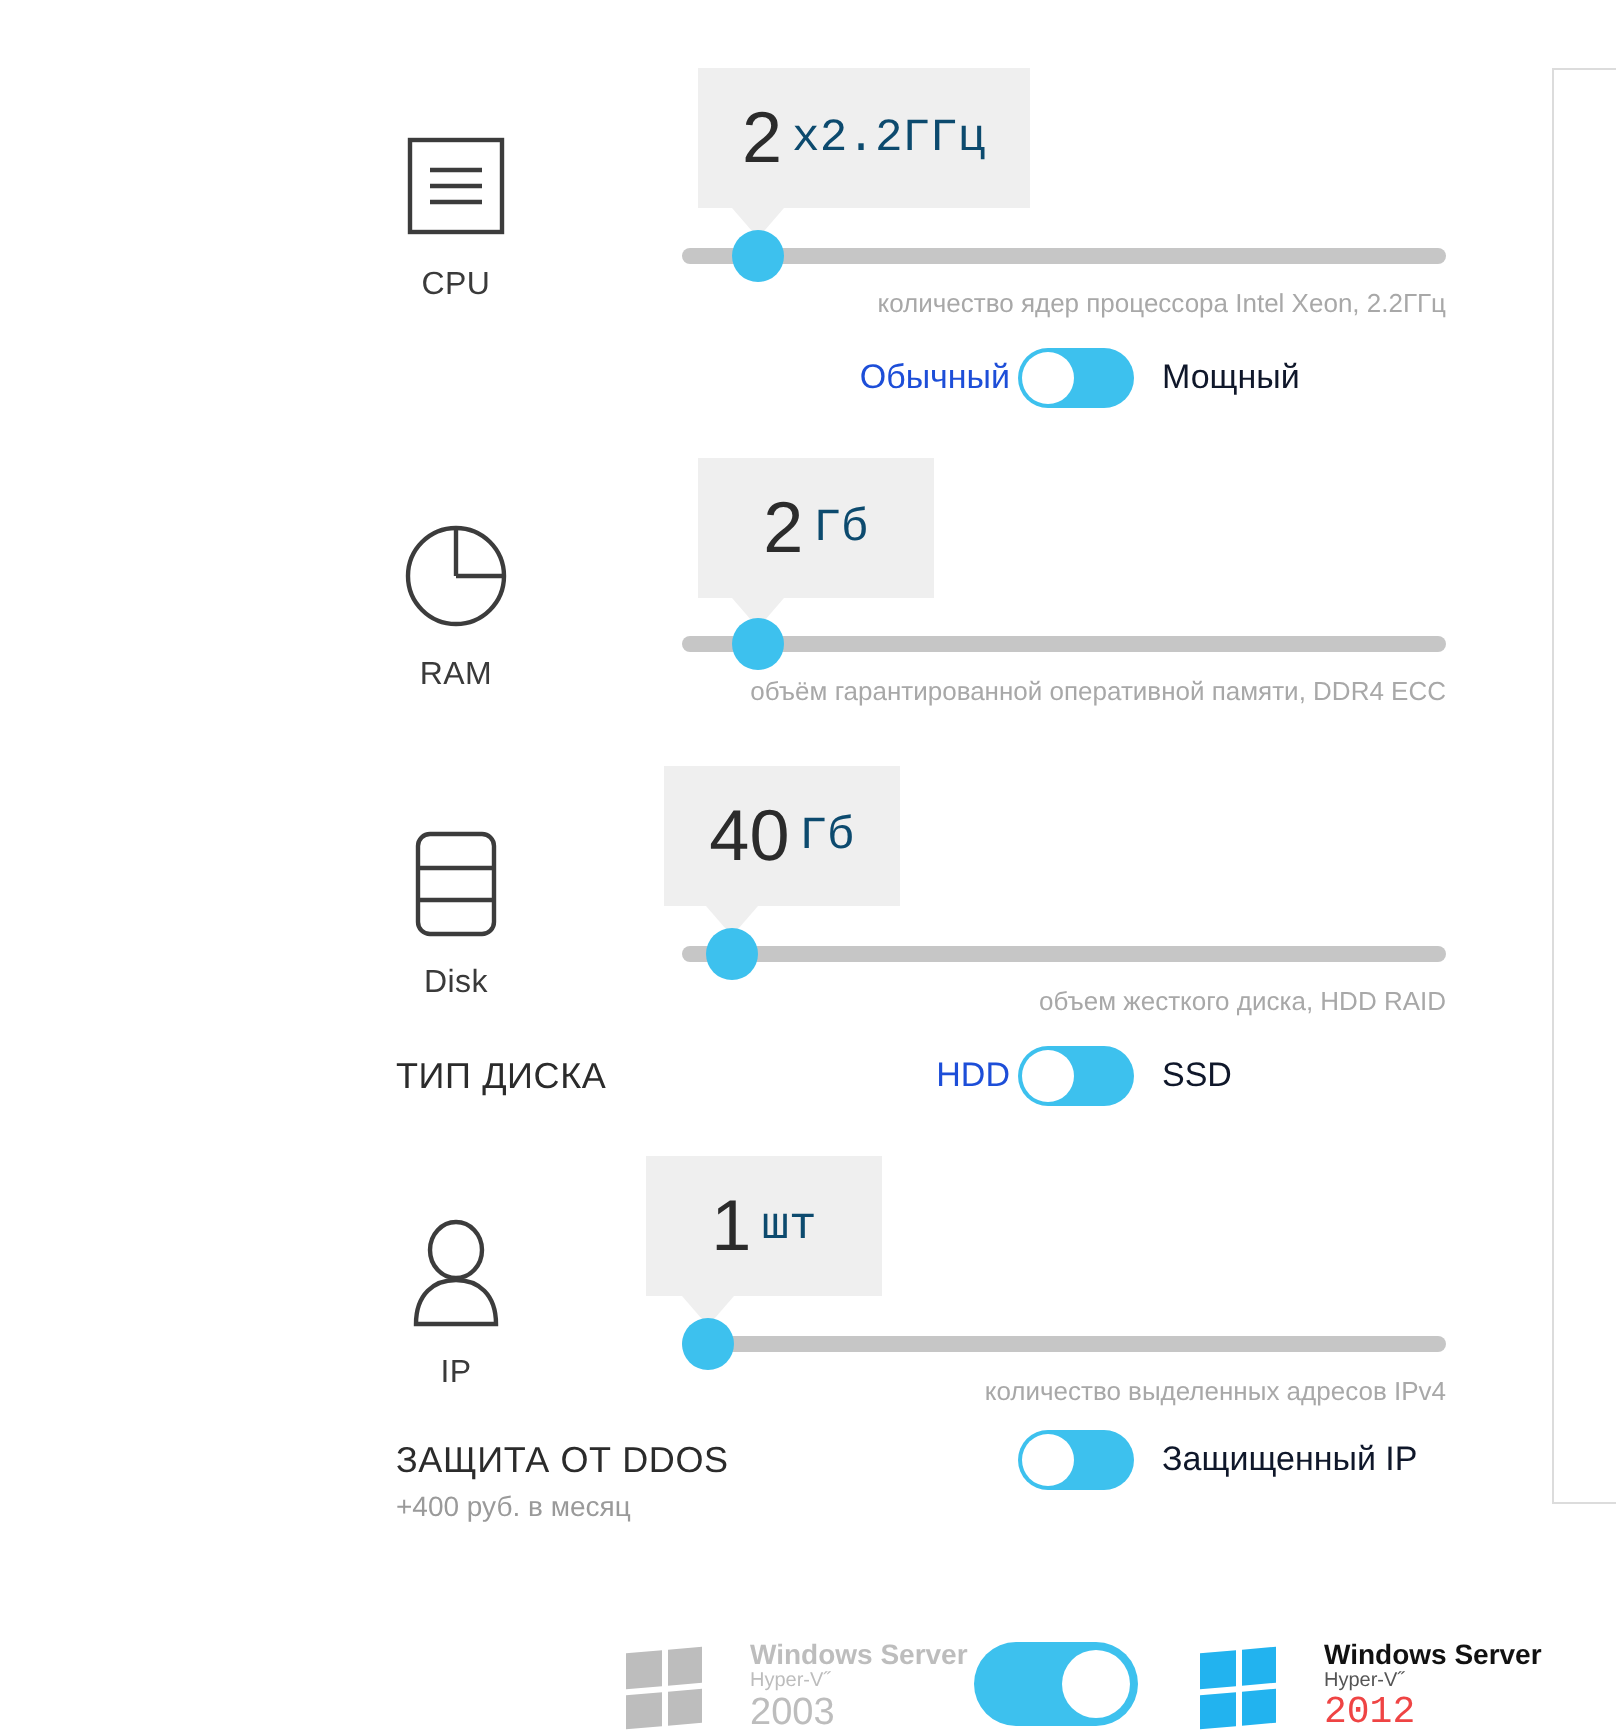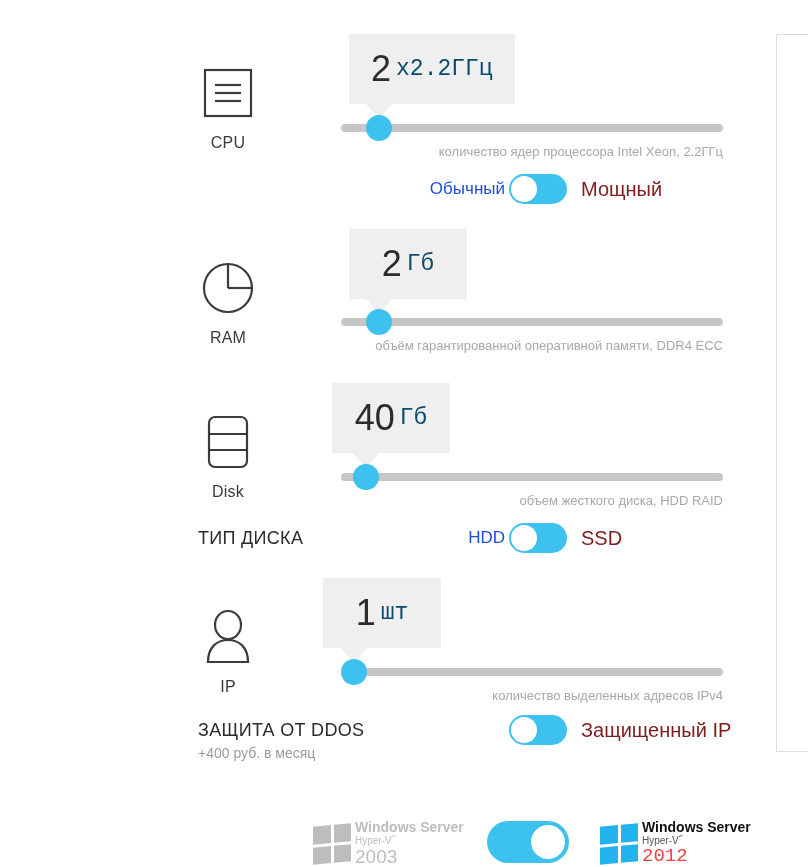--- a/index.html
+++ b/index.html
@@ -166,23 +166,23 @@
   .opt-left-label {
     position: absolute;
     font-size: 17px;
     line-height: 34px;
     text-align: right;
     color: #1d4ed8;
   }
 
   .opt-right-label {
     position: absolute;
-    font-size: 20px;
+    font-size: 17px;
     line-height: 34px;
-    color: #7f1d1d;
+    color: #0f172a;
   }
 
   .switch {
     position: absolute;
     width: 58px;
     height: 30px;
     border-radius: 15px;
     background: #3dc1ee;
     top: 2px;
   }
@@ -203,21 +203,21 @@
     left: 0;
     top: 806px;
     width: 776px;
     height: 61px;
   }
 
   .os-item {
     position: absolute;
     display: flex;
     align-items: center;
-    gap: 4px;
+    gap: 24px;
   }
 
   .win-logo {
     width: 38px;
     height: 38px;
     display: grid;
     grid-template-columns: 1fr 1fr;
     grid-template-rows: 1fr 1fr;
     gap: 3px;
     transform: skewY(-5deg);

